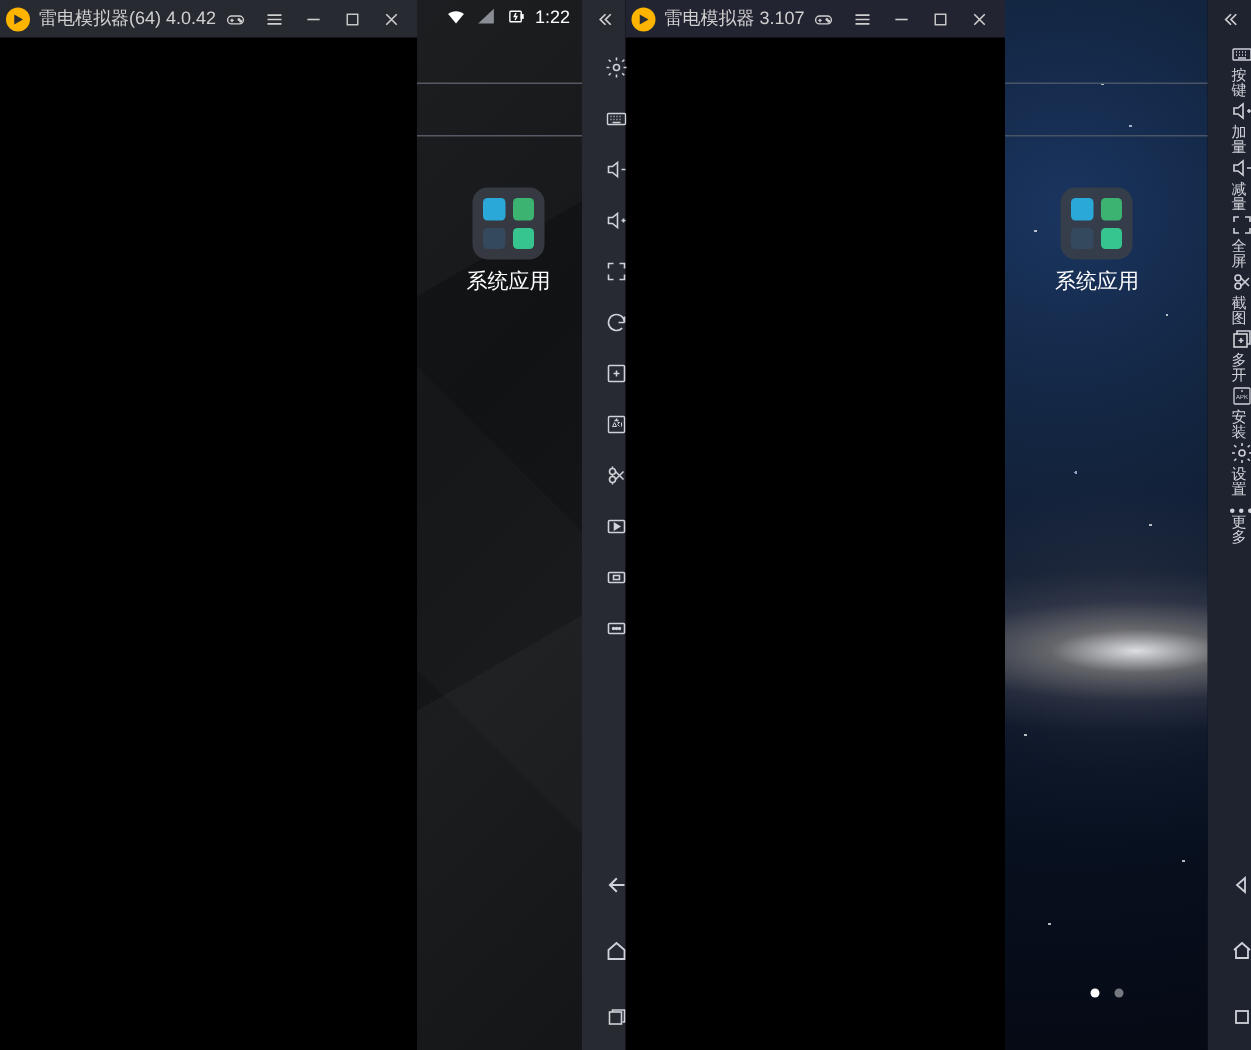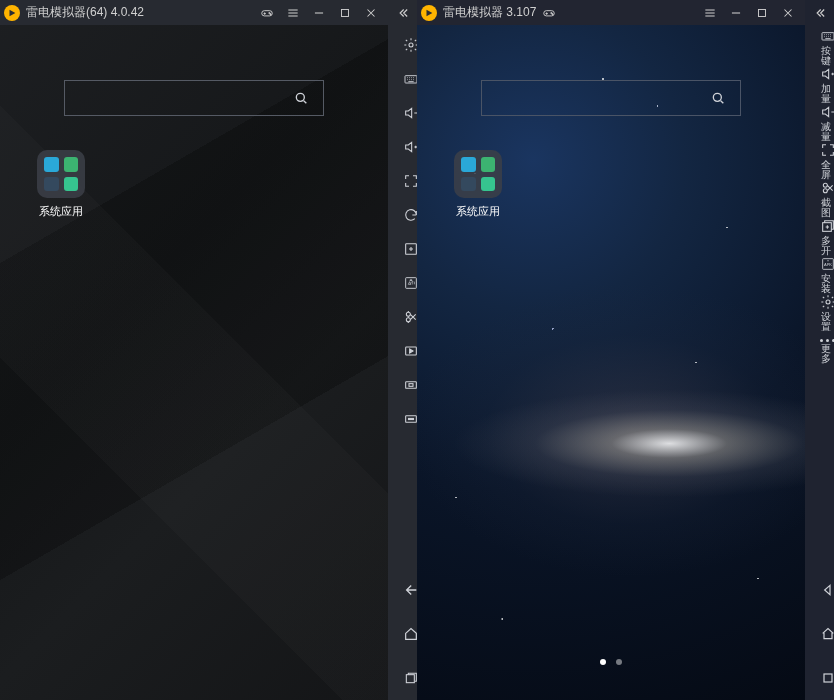--- a/index.html
+++ b/index.html
@@ -3,21 +3,21 @@
 <meta charset="utf-8">
 <style>
 * { margin: 0; padding: 0; box-sizing: border-box; }
 body {
   width: 834px; height: 700px;
   display: flex;
   font-family: "Microsoft YaHei", sans-serif;
   background: #000;
   overflow: hidden;
 }
-.emulator { position: relative; display: flex; flex-direction: column; justify-content: space-between; }
+.emulator { position: relative; display: flex; flex-direction: row; justify-content: space-between; }
 .emu1 { width: 388px; }
 .emu2 { width: 388px; }
 .titlebar {
   height: 25px;
   background: #272a31;
   display: flex; align-items: center;
   color: #d0d0d0;
   font-size: 12px;
   padding: 0 4px;
 }
@@ -93,21 +93,21 @@
   width: 48px; height: 48px; border-radius: 10px;
   background: rgba(60,64,72,0.85);
   display: grid; grid-template-columns: 1fr 1fr; grid-template-rows: 1fr 1fr;
   padding: 7px; gap: 5px;
 }
 .folder-icon .mini { border-radius: 3px; }
 .mini.a { background: #2aa8d8; }
 .mini.b { background: #3cb371; }
 .mini.c { background: #34495e; }
 .mini.d { background: #36c48f; }
-.app-label { color: #fff; font-size: 11px; text-align:center; }
+.app-label { color: #fff; font-size: 14px; text-align:center; }
 .page-dots {
   position: absolute; bottom: 35px; left: 0; right: 0;
   display: flex; justify-content: center; gap: 10px; z-index:3;
 }
 .page-dots .dot { width: 6px; height: 6px; border-radius: 50%; background: rgba(255,255,255,0.45); }
 .page-dots .dot.active { background: #fff; }
 
 .sidebar {
   width: 29px;
   background: #272a31;
@@ -165,20 +165,40 @@
           <rect x="6" y="6" width="12" height="12"></rect>
         </svg>
       </div>
     <div class="tb-icon">
         <svg viewBox="0 0 24 24" stroke="currentColor" stroke-width="1.8">
           <path d="M6 6l12 12M18 6L6 18"></path>
         </svg>
       </div>
   </div>
   <div class="screen screen1">
+    <div class="statusbar">
+      <span class="st-icon">
+          <svg viewBox="0 0 24 24" fill="currentColor">
+            <path d="M12 20l9-11c-5-4-13-4-18 0l9 11z"></path>
+          </svg>
+        </span>
+      <span class="st-icon">
+          <svg viewBox="0 0 24 24" fill="#8a8d93">
+            <path d="M3 20L21 3v17H3z"></path>
+          </svg>
+        </span>
+      <span class="st-icon">
+          <svg viewBox="0 0 24 24" fill="none" stroke="currentColor" stroke-width="1.6">
+            <rect x="5" y="6" width="13" height="12" rx="1"></rect>
+            <rect x="18" y="10" width="2" height="4" fill="currentColor"></rect>
+            <path d="M12 8l-2 4h3l-2 4" stroke="currentColor"></path>
+          </svg>
+        </span>
+      <span>1:22</span>
+    </div>
     <div class="searchbox">
       <svg viewBox="0 0 24 24" fill="none" stroke="currentColor" stroke-width="2">
           <circle cx="11" cy="11" r="6"></circle>
           <path d="M20 20l-4-4"></path>
         </svg>
     </div>
     <div class="app-folder">
       <div class="folder-icon">
         <div class="mini a"></div>
           <div class="mini b"></div>

